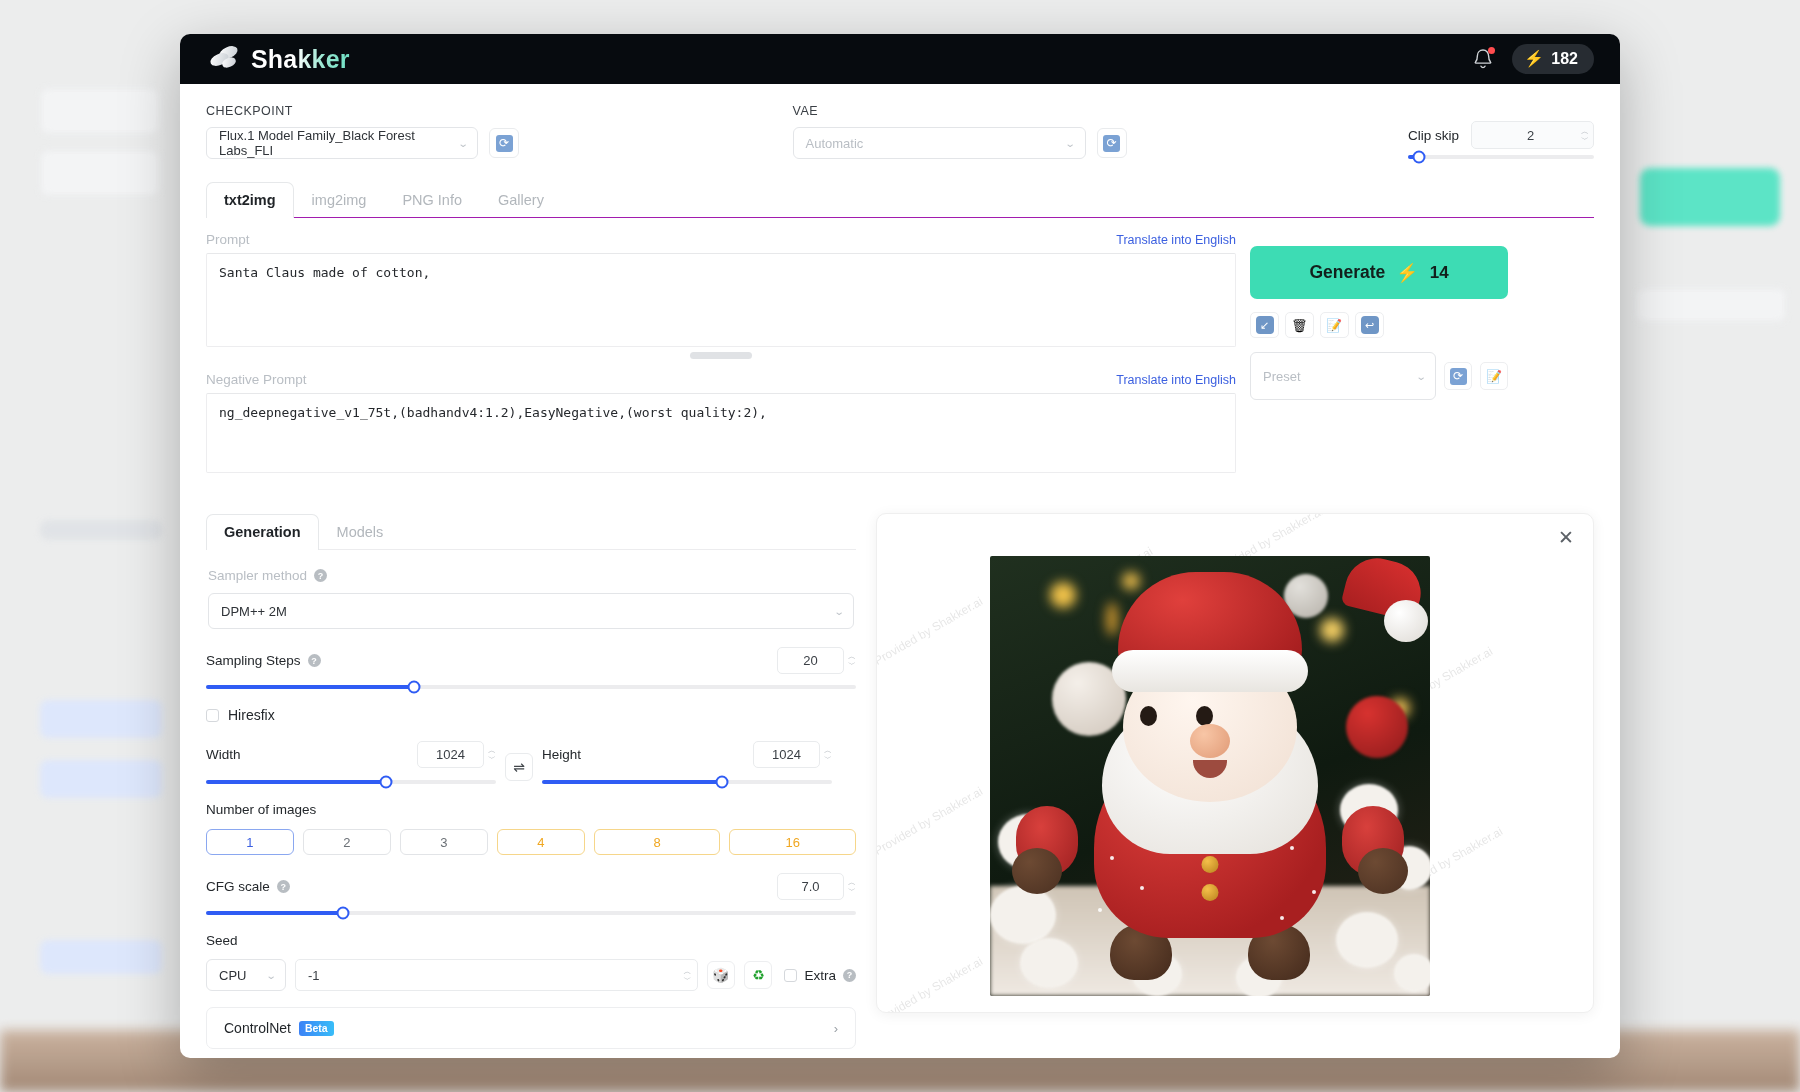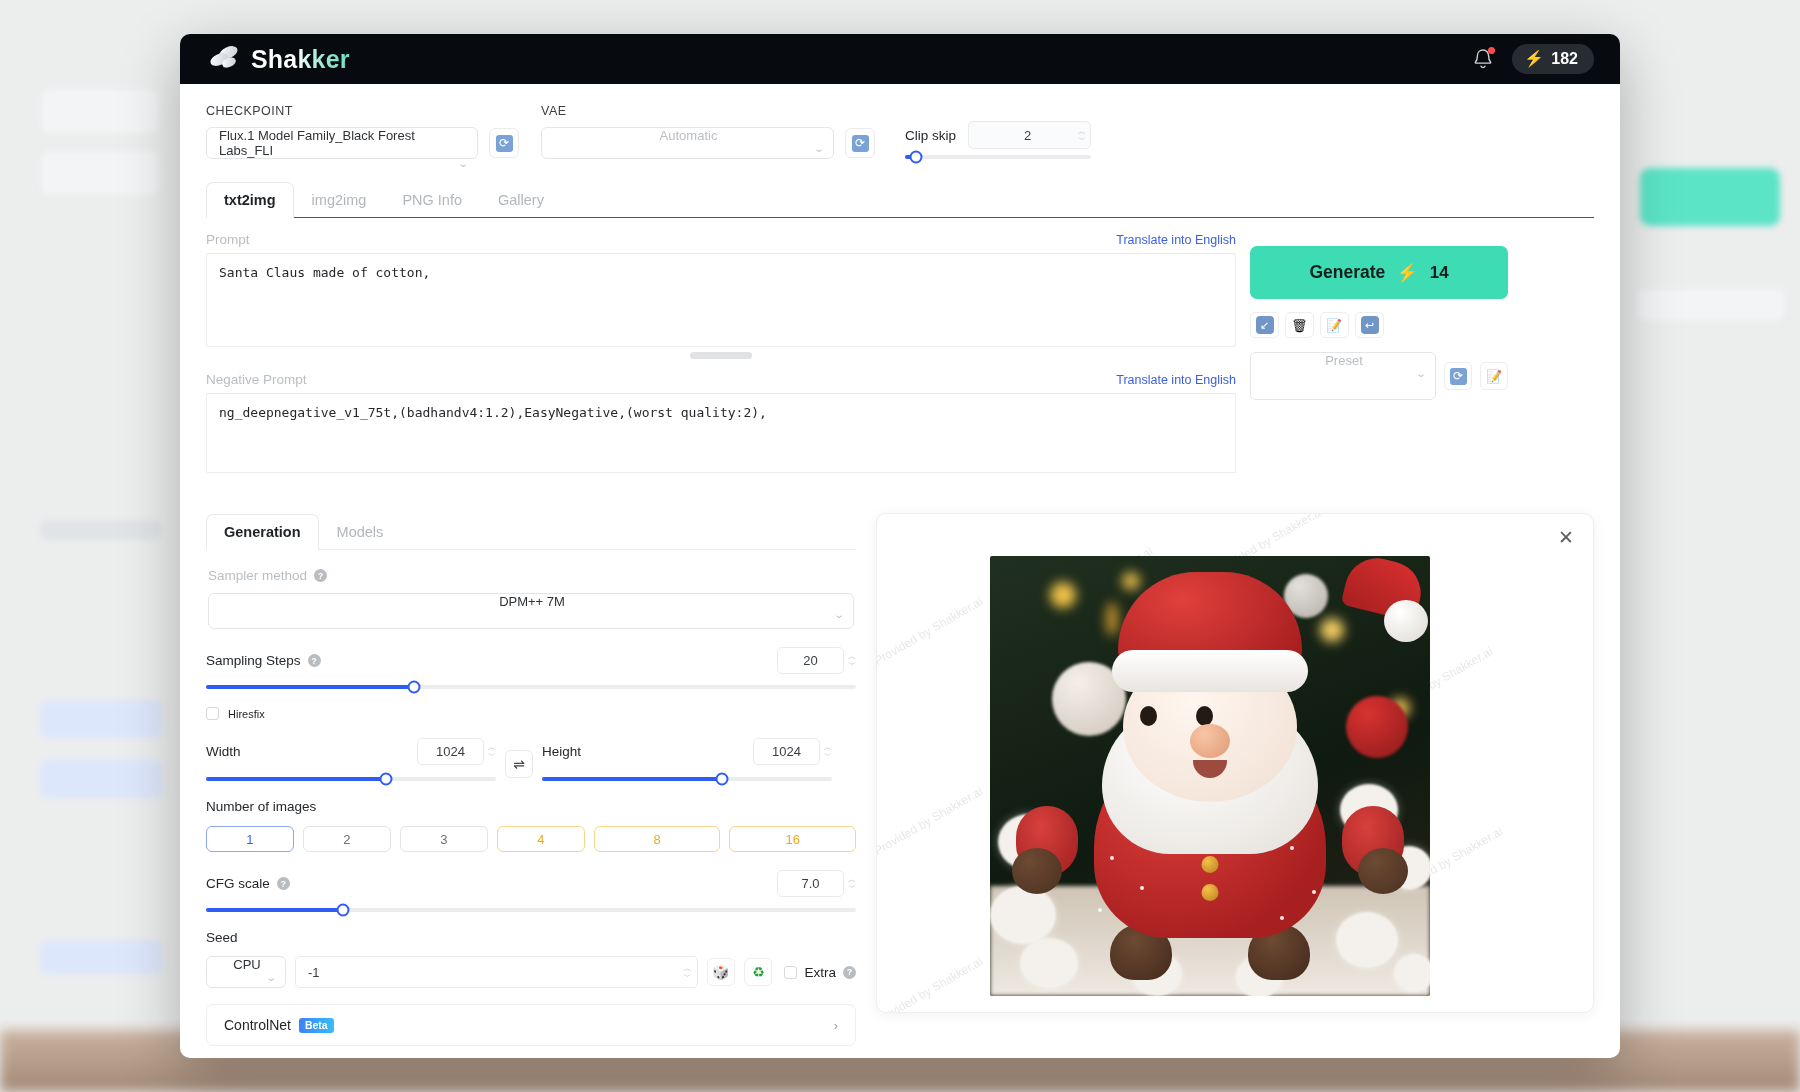--- a/index.html
+++ b/index.html
@@ -72,31 +72,30 @@
     display: flex; align-items: center; gap: 7px;
     background: #272c32; color: #fff;
     border-radius: 18px; padding: 6px 16px 6px 12px;
     font-size: 16px; font-weight: 600;
   }
   .bolt { color: #ffb224; font-size: 16px; line-height: 1; }
 
   
   .body { padding: 20px 26px 0 26px; }
 
-  .row-top { display: flex; align-items: flex-end; gap: 0; }
+  .row-top { display: flex; align-items: flex-end; gap: 8px; justify-content: space-between; }
   .fieldgroup { display: flex; flex-direction: column; }
   .lbl-caps { font-size: 12.5px; color: #3a3f45; letter-spacing: .5px; margin-bottom: 9px; }
   .lbl-caps.vae { margin-left: 0; }
 
   .select {
     height: 32px; border: 1px solid #e3e5e8; border-radius: 6px;
     background: #fff; display: flex; align-items: center;
     padding: 0 10px 0 12px; font-size: 13px; color: #2f3338;
     position: relative;
-    flex-direction: column;
   }
   .select .caret {
     margin-left: auto; color: #bfc4c9; font-size: 10px; transform: scaleX(1.35);
   }
   .select.placeholder { color: #b9bec4; }
   .sel-ckpt { width: 272px; }
   .sel-vae { width: 293px; }
 
   .icon-btn {
     width: 30px; height: 30px; border: 1px solid #e9ebed; border-radius: 6px;
@@ -206,21 +205,21 @@
 
   .slider-row { display: flex; align-items: center; margin-top: 18px; }
   .slider-row .p-label { flex: 1; }
   .num-box {
     width: 67px; height: 27px; border: 1px solid #e9ebed; border-radius: 5px;
     background: #fff; display: flex; align-items: center; justify-content: center;
     font-size: 13px; color: #3a3f45;
   }
   .num-spin { margin-left: 4px; }
 
-  .chk { display: flex; align-items: center; gap: 9px; margin-top: 18px; font-size: 11px; color: #24282c; }
+  .chk { display: flex; align-items: center; gap: 9px; margin-top: 18px; font-size: 14px; color: #24282c; }
   .box {
     width: 13px; height: 13px; border: 1px solid #d5d8dc; border-radius: 3px; background: #fff;
   }
 
   .wh-row { display: flex; align-items: flex-start; margin-top: 18px; gap: 0; }
   .wh-col { width: 290px; }
   .wh-head { display: flex; align-items: center; }
   .wh-head .p-label { flex: 1; }
   .swap-btn {
     width: 28px; height: 28px; border: 1px solid #e9ebed; border-radius: 6px;
@@ -511,21 +510,21 @@
           <div class="tab active">Generation</div>
           <div class="tab">Models</div>
         </div>
 
         <div class="param-block" style="margin-top:18px;">
           <div class="p-label muted">
             <span>Sampler method</span>
             <span class="help">?</span>
           </div>
           <div class="select sel-full">
-            <span>DPM++ 7M</span>
+            <span>DPM++ 2M</span>
             <span class="caret">⌄</span>
           </div>
         </div>
 
         <div class="slider-row">
           <div class="p-label">
             <span>Sampling Steps</span>
             <span class="help">?</span>
           </div>
           <div class="num-box">20</div>

